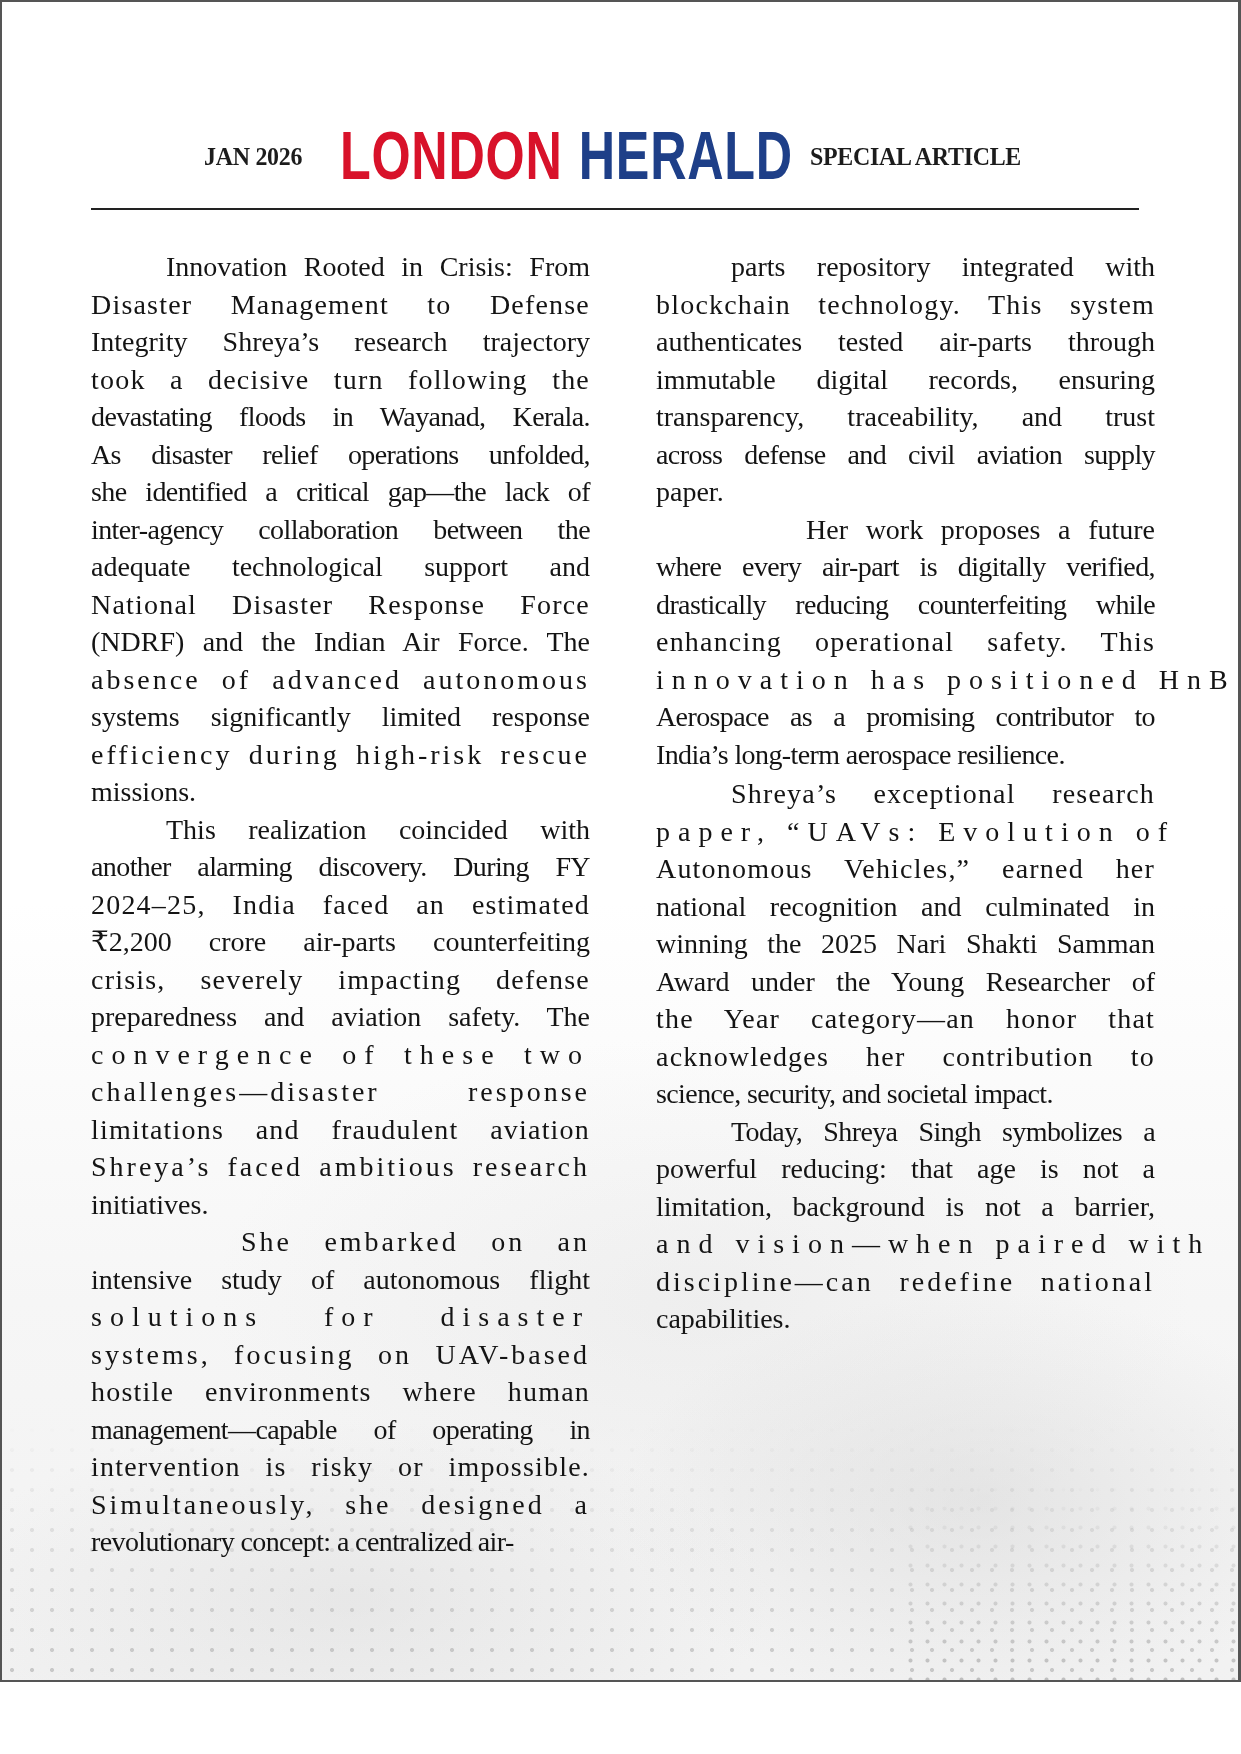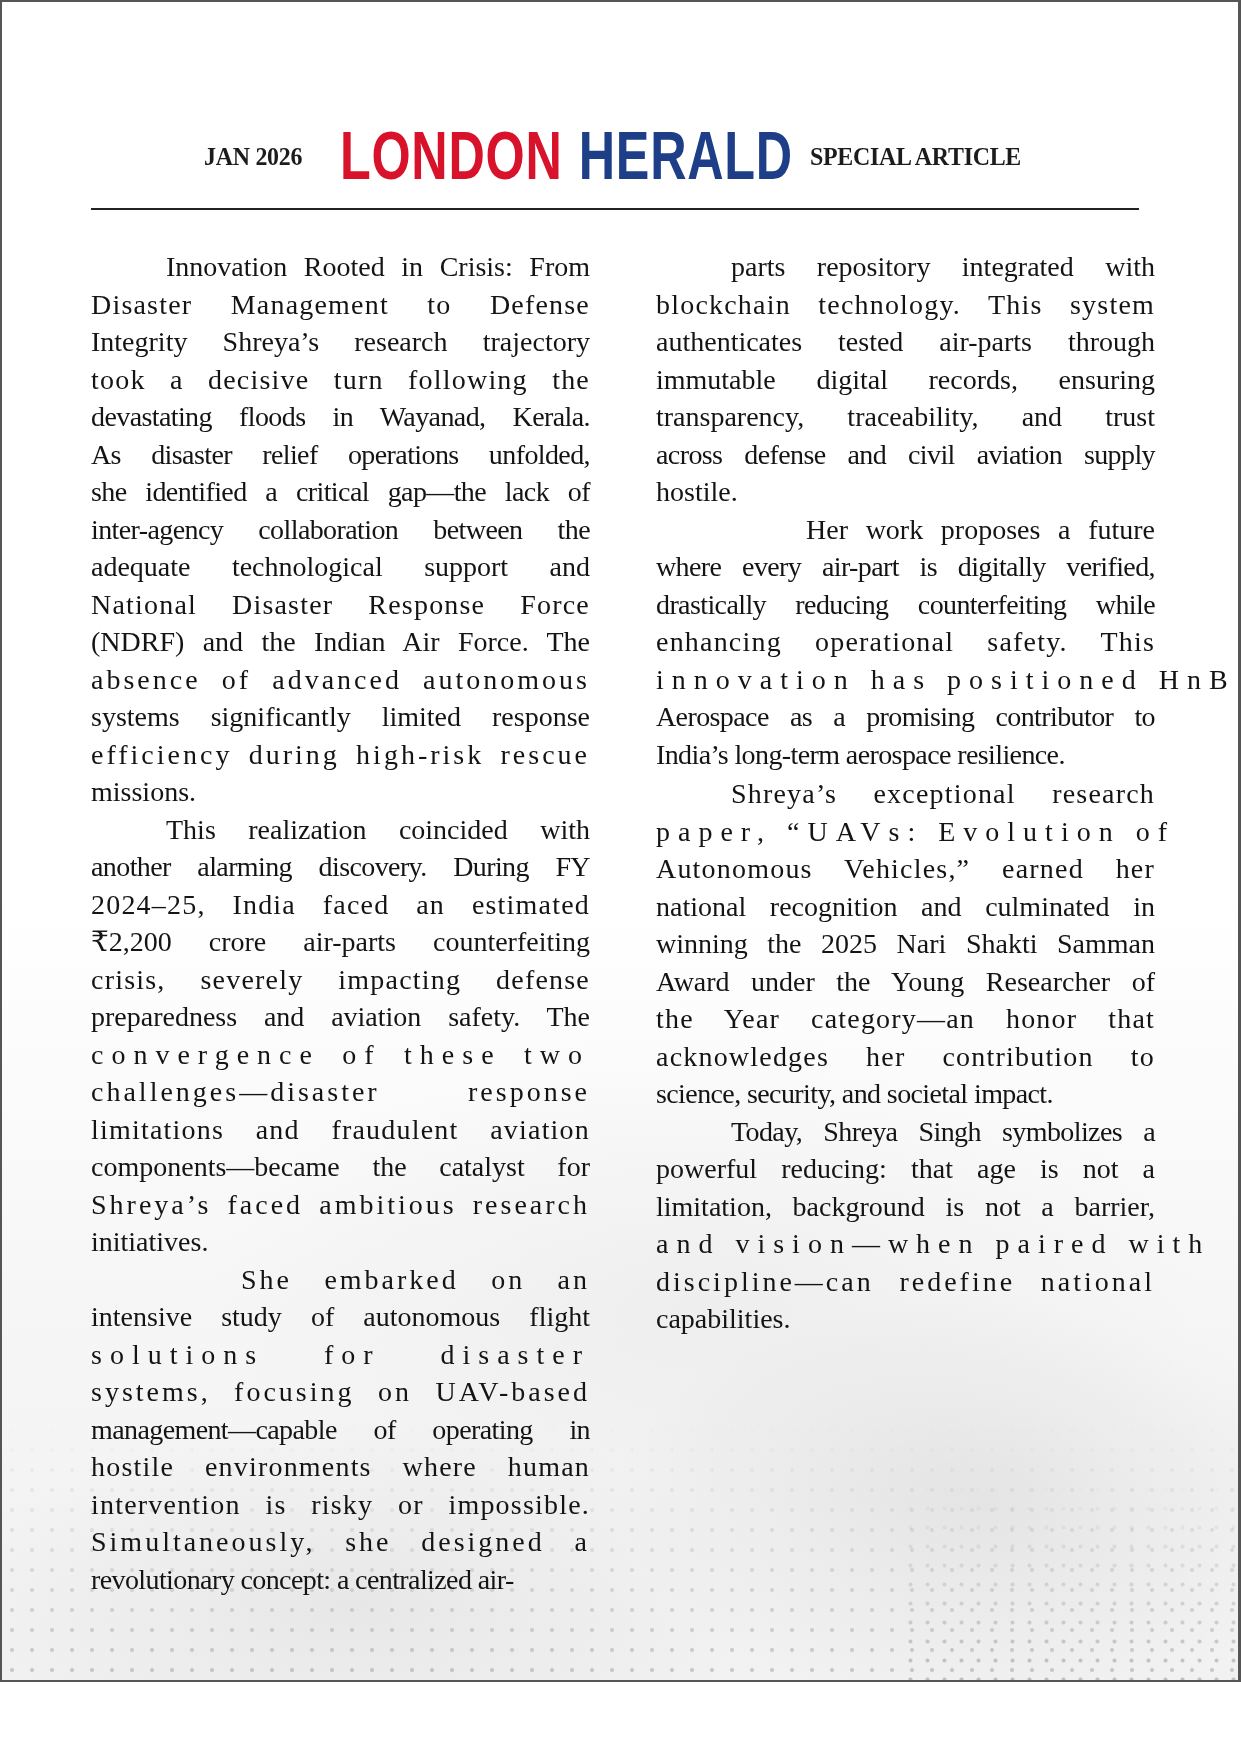--- a/index.html
+++ b/index.html
@@ -167,48 +167,47 @@
     <div>
       <span class="line indent">This realization coincided with</span>
       <span class="line tight">another alarming discovery. During FY</span>
       <span class="line wide">2024–25, India faced an estimated</span>
       <span class="line">₹2,200 crore air-parts counterfeiting</span>
       <span class="line wide">crisis, severely impacting defense</span>
       <span class="line">preparedness and aviation safety. The</span>
       <span class="line widest">convergence of these two</span>
       <span class="line wider">challenges—disaster response</span>
       <span class="line wide">limitations and fraudulent aviation</span>
-      <span class="line">components—became the catalyst for</span>
       <span class="line wider">Shreya’s faced ambitious research</span>
       <span class="line last">initiatives.</span>
     </div>
 
     <div>
       <span class="line indent-wide wider">She embarked on an</span>
       <span class="line">intensive study of autonomous flight</span>
       <span class="line widest">solutions for disaster</span>
       <span class="line wider">systems, focusing on UAV-based</span>
+      <span class="line wide">hostile environments where human</span>
       <span class="line tight">management—capable of operating in</span>
-      <span class="line wide">hostile environments where human</span>
       <span class="line wide">intervention is risky or impossible.</span>
       <span class="line wider">Simultaneously, she designed a</span>
       <span class="line tight last">revolutionary concept: a centralized air-</span>
     </div>
   </div>
 
   <div class="col col-right">
 
     <div>
       <span class="line indent">parts repository integrated with</span>
       <span class="line wide">blockchain technology. This system</span>
       <span class="line">authenticates tested air-parts through</span>
       <span class="line">immutable digital records, ensuring</span>
       <span class="line">transparency, traceability, and trust</span>
       <span class="line tight">across defense and civil aviation supply</span>
-      <span class="line last">hostile.</span>
+      <span class="line last">paper.</span>
     </div>
 
     <div>
       <span class="line indent-wide">Her work proposes a future</span>
       <span class="line tight">where every air-part is digitally verified,</span>
       <span class="line tight">drastically reducing counterfeiting while</span>
       <span class="line wide">enhancing operational safety. This</span>
       <span class="line widest">innovation has positioned HnB</span>
       <span class="line tight">Aerospace as a promising contributor to</span>
       <span class="line tight last">India’s long-term aerospace resilience.</span>

